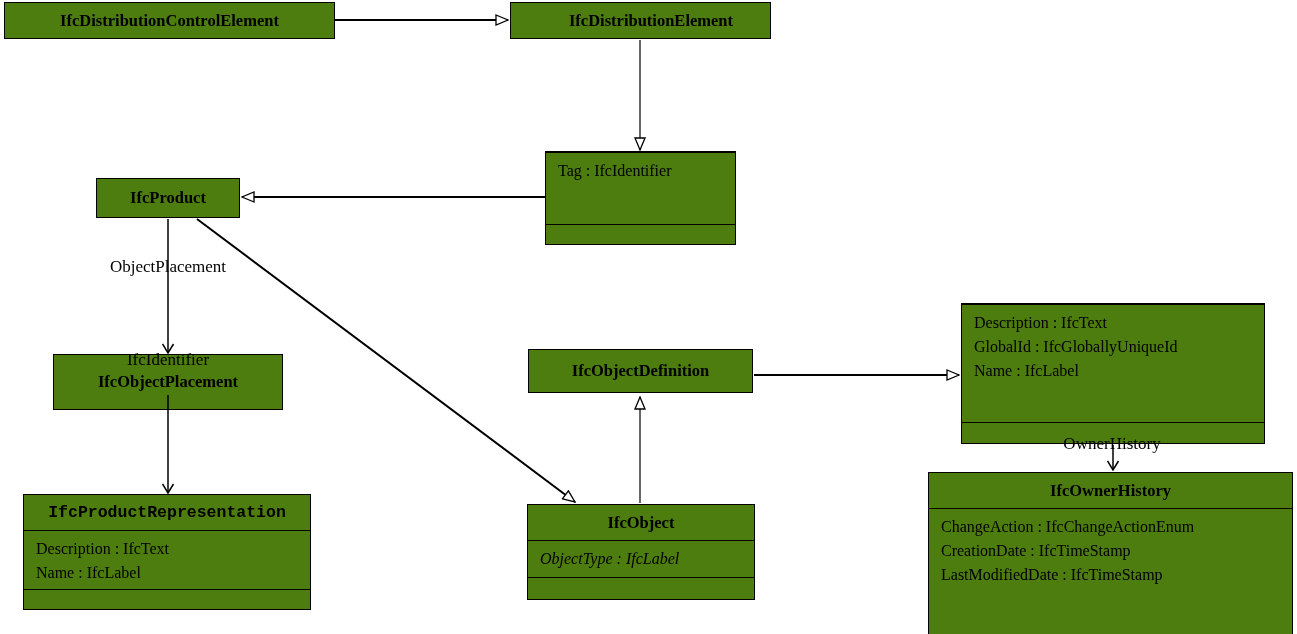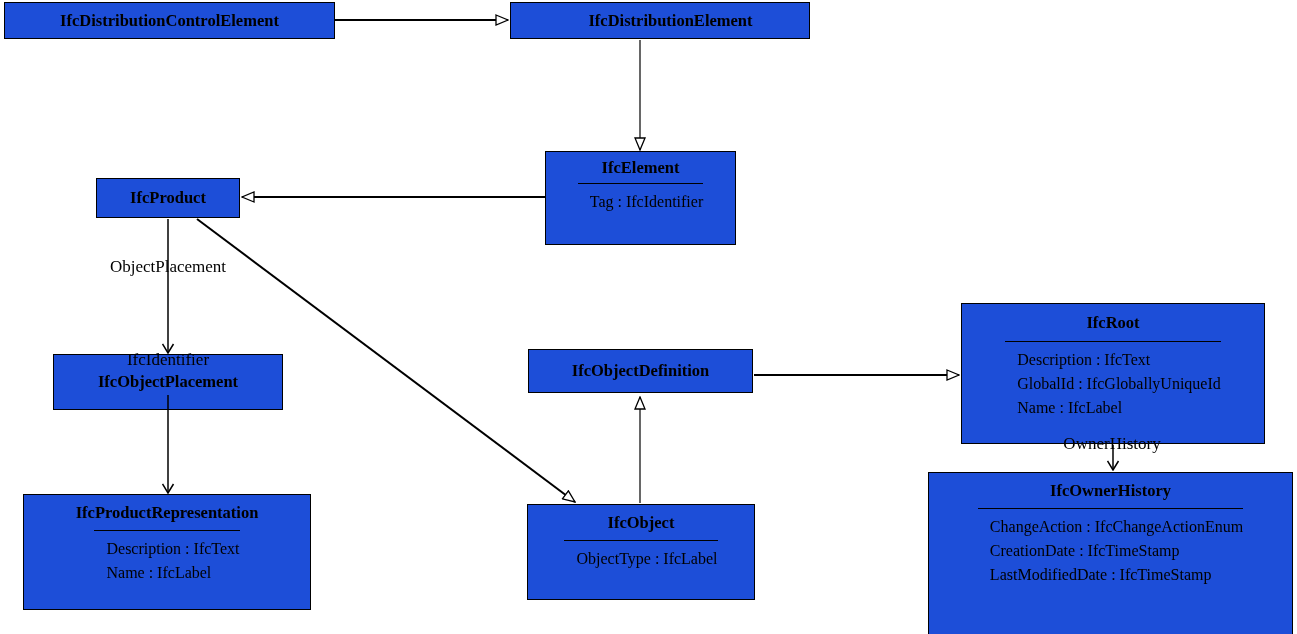--- a/index.html
+++ b/index.html
@@ -11,27 +11,26 @@
     position: relative;
     width: 1297px;
     height: 634px;
     background: #ffffff;
     font-family: "Liberation Serif", "DejaVu Serif", serif;
     color: #000000;
     overflow: hidden;
   }
   .uml-box {
     position: absolute;
-    background: #1d4ed8;
+    background: #4d7c0f;
     border: 1.5px solid #000000;
     box-sizing: border-box;
     display: flex;
     flex-direction: column;
     z-index: 1;
-    align-items: center;
   }
   .uml-title {
     font-weight: bold;
     font-size: 16.5px;
     text-align: center;
     display: flex;
     align-items: center;
     justify-content: center;
     flex: 0 0 auto;
     white-space: nowrap;
@@ -70,63 +69,61 @@
 </style>
 </head>
 <body>
 
 <div id="canvas">
 
   <div class="uml-box" style="left:4px; top:2px; width:331px; height:37px;">
     <div class="uml-title fill">IfcDistributionControlElement</div>
   </div>
 
-  <div class="uml-box" style="left:510px; top:2px; width:300px; height:37px;padding-left:21px;">
+  <div class="uml-box" style="left:510px; top:2px; width:261px; height:37px;padding-left:21px;">
     <div class="uml-title fill">IfcDistributionElement</div>
   </div>
 
   <div class="uml-box" style="left:545px; top:151px; width:191px; height:94px;">
-    <div class="uml-title" style="height:31px;">IfcElement</div>
     <div class="uml-attrs" style="">
       <div class="uml-attr">Tag : IfcIdentifier</div>
     </div>
     <div class="uml-empty" style="height:19px;"></div>
   </div>
 
   <div class="uml-box" style="left:96px; top:178px; width:144px; height:40px;">
     <div class="uml-title fill">IfcProduct</div>
   </div>
 
   <div class="uml-box" style="left:53px; top:354px; width:230px; height:56px;">
     <div class="uml-title fill">IfcObjectPlacement</div>
   </div>
 
   <div class="uml-box" style="left:23px; top:494px; width:288px; height:116px;">
-    <div class="uml-title" style="height:35px;">IfcProductRepresentation</div>
+    <div class="uml-title" style="height:35px;font-family:Liberation Mono, monospace;">IfcProductRepresentation</div>
     <div class="uml-attrs">
       <div class="uml-attr">Description : IfcText</div>
       <div class="uml-attr">Name : IfcLabel</div>
     </div>
     <div class="uml-empty" style="height:19px;"></div>
   </div>
 
   <div class="uml-box" style="left:528px; top:349px; width:225px; height:44px;">
     <div class="uml-title fill">IfcObjectDefinition</div>
   </div>
 
   <div class="uml-box" style="left:527px; top:504px; width:228px; height:96px;">
     <div class="uml-title" style="height:35px;">IfcObject</div>
-    <div class="uml-attrs" style="padding-top:6px;">
+    <div class="uml-attrs" style="padding-top:6px;font-style:italic;">
       <div class="uml-attr">ObjectType : IfcLabel</div>
     </div>
     <div class="uml-empty" style="height:21px;"></div>
   </div>
 
   <div class="uml-box" style="left:961px; top:303px; width:304px; height:141px;">
-    <div class="uml-title" style="height:37px;">IfcRoot</div>
     <div class="uml-attrs">
       <div class="uml-attr">Description : IfcText</div>
       <div class="uml-attr">GlobalId : IfcGloballyUniqueId</div>
       <div class="uml-attr">Name : IfcLabel</div>
     </div>
     <div class="uml-empty" style="height:20px;"></div>
   </div>
 
   <div class="uml-box" style="left:928px; top:472px; width:365px; height:189px;">
     <div class="uml-title" style="height:35px;">IfcOwnerHistory</div>

